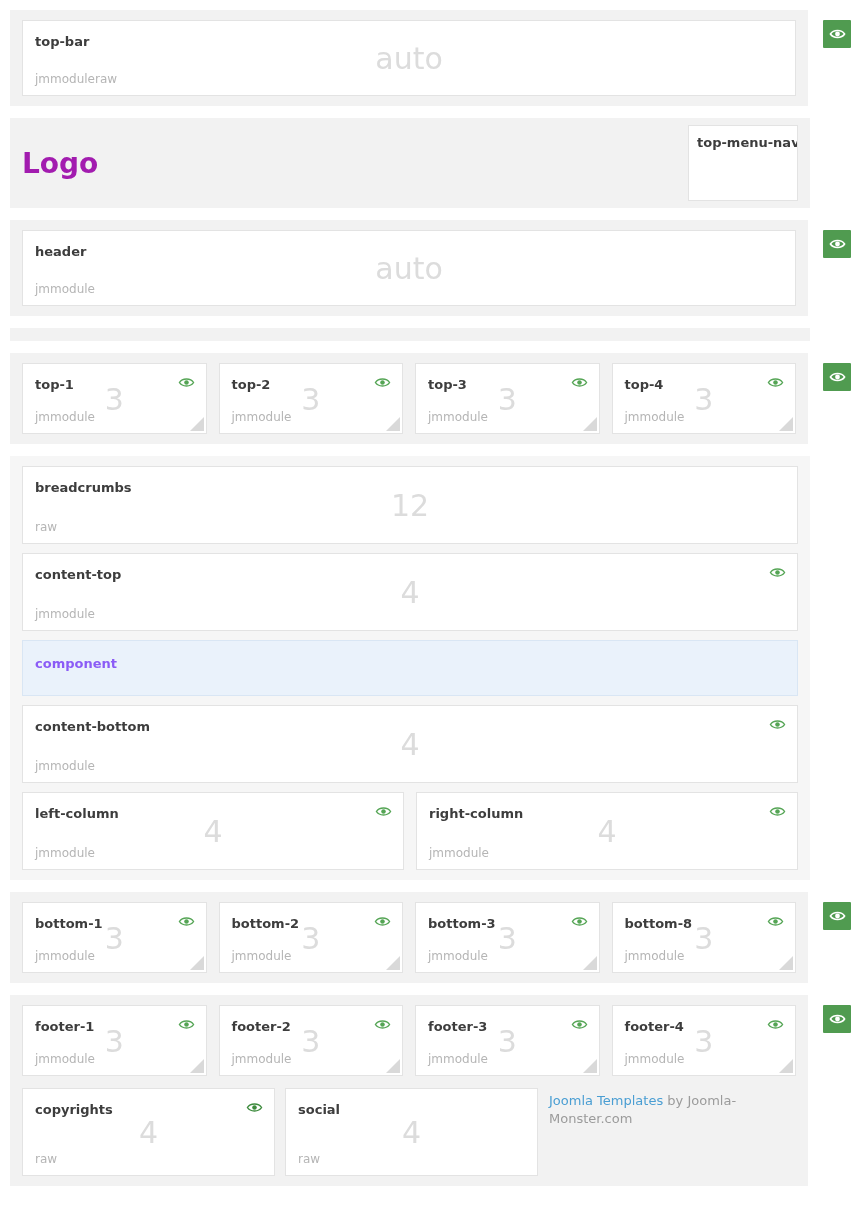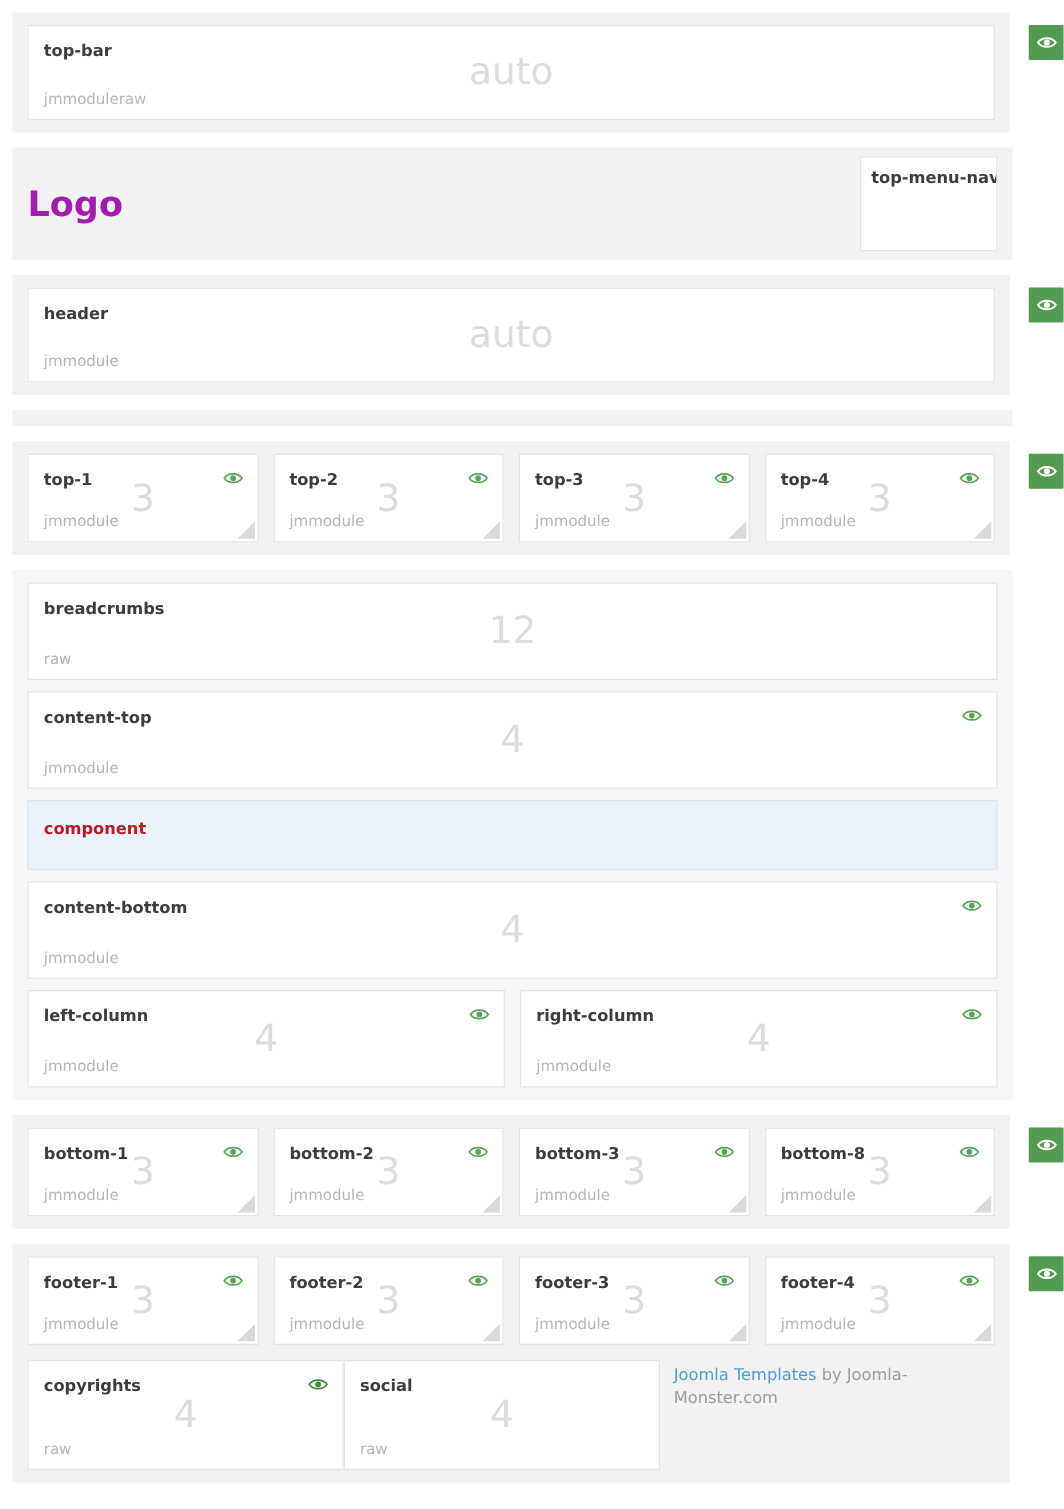--- a/index.html
+++ b/index.html
@@ -87,28 +87,28 @@
   .cols4 { display: flex; gap: 12px; }
   .cols4 .modbox { flex: 1; height: 71px; }
 
   
   .mid-stack > .modbox { margin-bottom: 9px; }
   .mid-stack > .modbox:last-child, .mid-stack > .cols2:last-child { margin-bottom: 0; }
   .component-box {
     position: relative; height: 56px;
     background: #eaf2fb; border: 1px solid #d9e6f4;
   }
-  .component-box .title { position: absolute; top: 15px; left: 12px; font-size: 13px; font-weight: bold; color: #b91c1c; }
+  .component-box .title { position: absolute; top: 15px; left: 12px; font-size: 13px; font-weight: bold; color: #8b5cf6; }
   .cols2 { display: flex; gap: 12px; }
   .cols2 .modbox { flex: 1; height: 78px; }
 
   
   .footer-extra { display: flex; margin-top: 12px; align-items: flex-start; }
   .footer-extra .modbox { width: 253px; height: 88px; flex: 0 0 auto; padding-left: 12px; }
-  .footer-extra .modbox + .modbox { }
+  .footer-extra .modbox + .modbox { margin-left: 10px; }
   .credit {
     margin-left: 11px; padding-top: 4px;
     width: 240px; font-size: 13px; line-height: 1.4;
     color: #9b9b9b;
   }
   .credit a { color: #4a9ed3; text-decoration: none; cursor: pointer; }
 </style>
 </head>
 <body>
 

